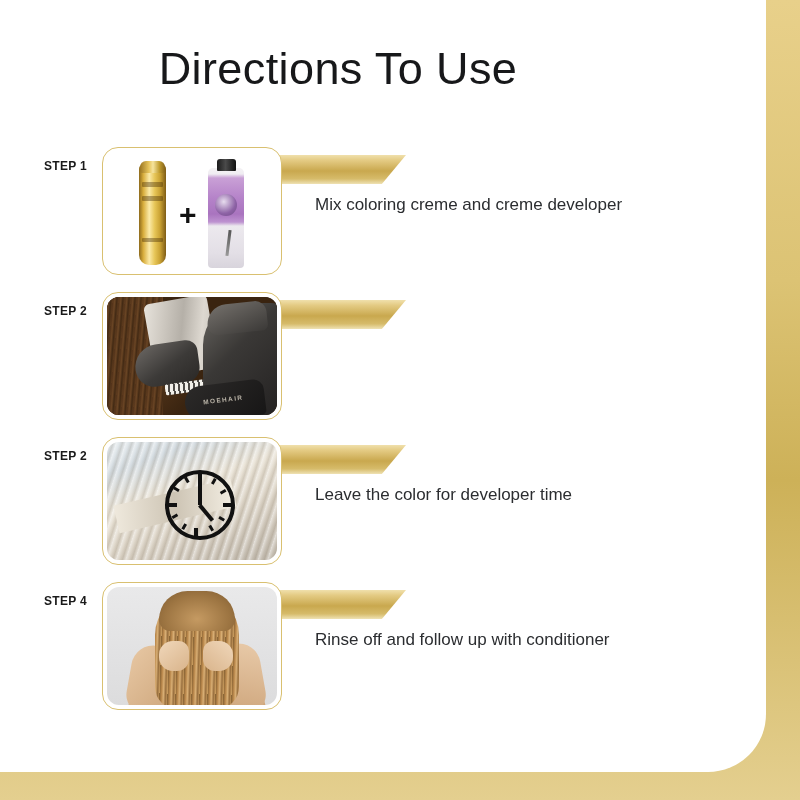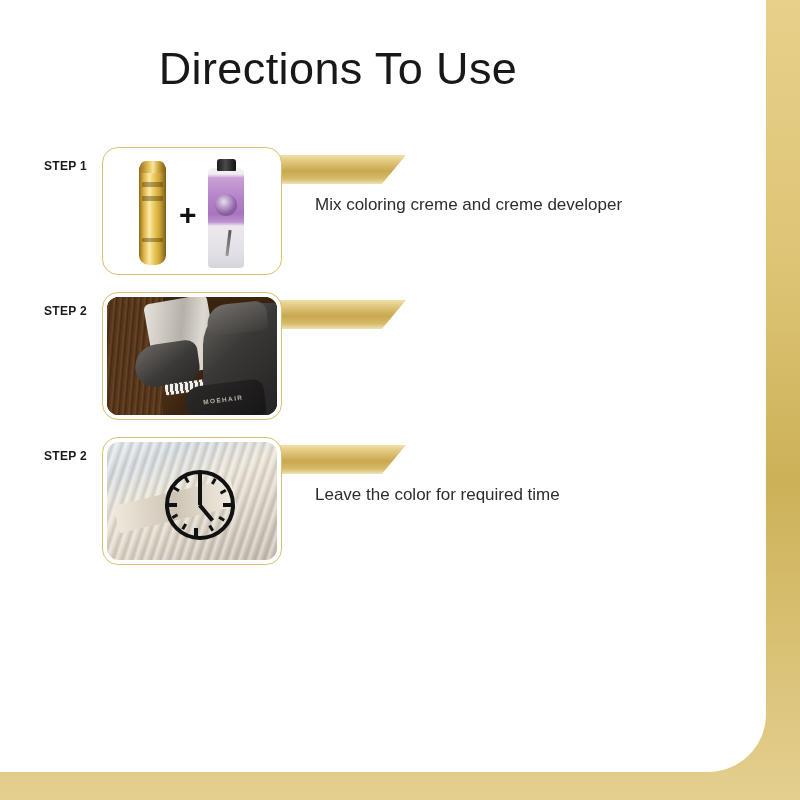--- a/index.html
+++ b/index.html
@@ -355,19 +355,37 @@
                 <span class="tick" style="width:3px;height:6px;margin-left:-1.5px;margin-top:-1.5px;transform:rotate(300deg) translate(0,-30px);"></span>
                 <span class="tick" style="width:3px;height:6px;margin-left:-1.5px;margin-top:-1.5px;transform:rotate(330deg) translate(0,-30px);"></span>
                 <span class="hand-m"></span>
                 <span class="hand-h"></span>
               </div>
             </div>
           </div>
         </div>
         <div class="banner"></div>
         <div class="banner-label">STEP 2</div>
-        <div class="step-text">Leave the color for required time</div>
+        <div class="step-text">Leave the color for developer time</div>
       </div>
 
+      <div class="step-row">
+        <div class="card">
+          <div class="card-inner">
+            <div class="s4">
+              <div class="s4-shoulder"></div>
+              <div class="s4-arm-l"></div>
+              <div class="s4-arm-r"></div>
+              <div class="s4-hair"></div>
+              <div class="s4-hair-top"></div>
+              <div class="s4-hand-l"></div>
+              <div class="s4-hand-r"></div>
+            </div>
+          </div>
+        </div>
+        <div class="banner"></div>
+        <div class="banner-label">STEP 4</div>
+        <div class="step-text">Rinse off and follow up with conditioner</div>
+      </div>
 
     </div>
   </div>
 </div>
 
 </body></html>

